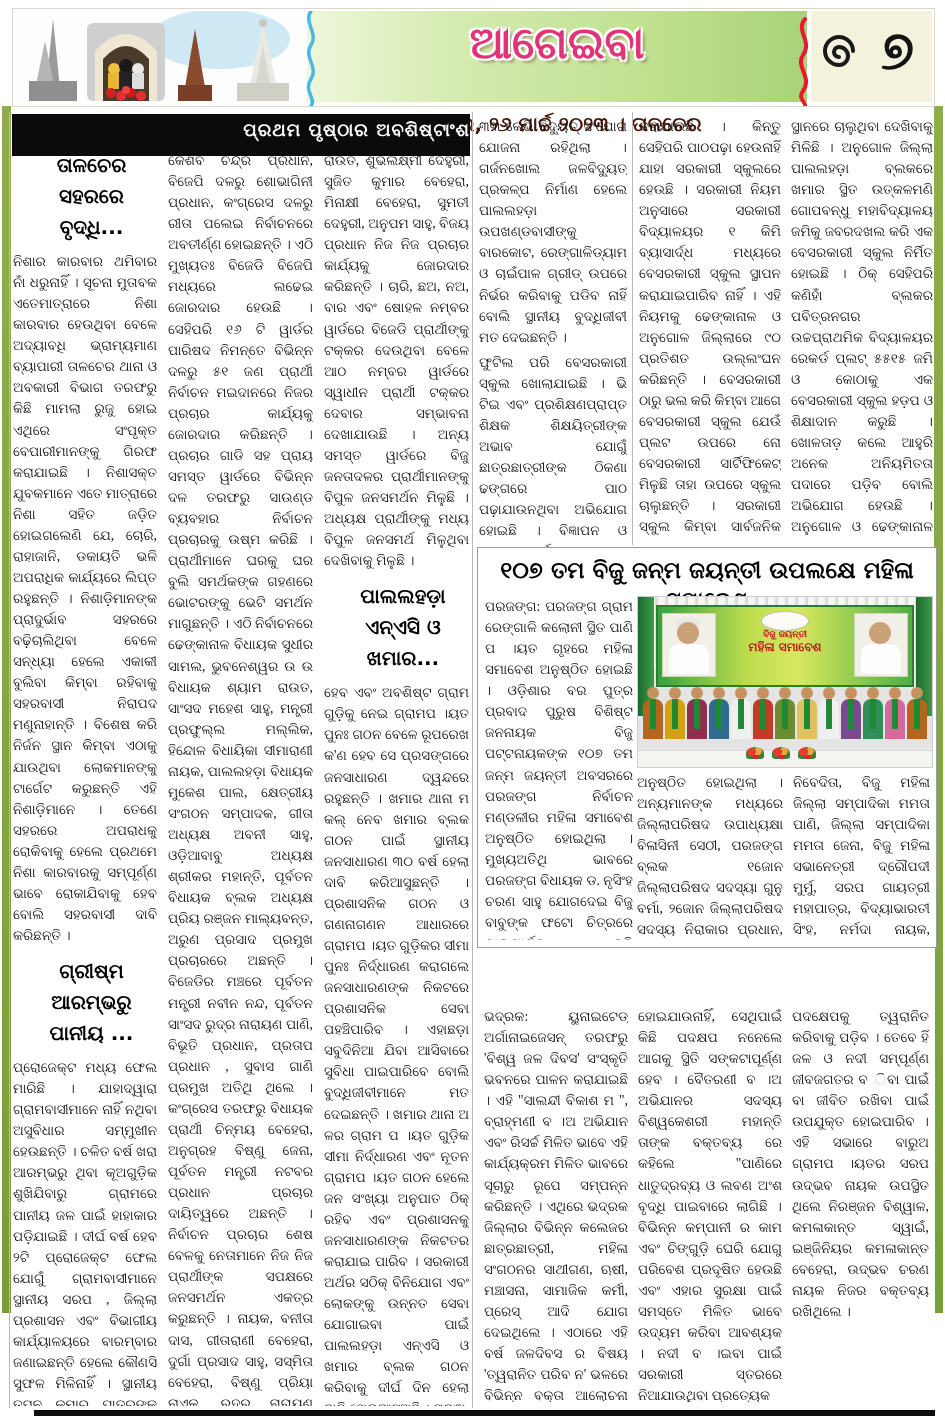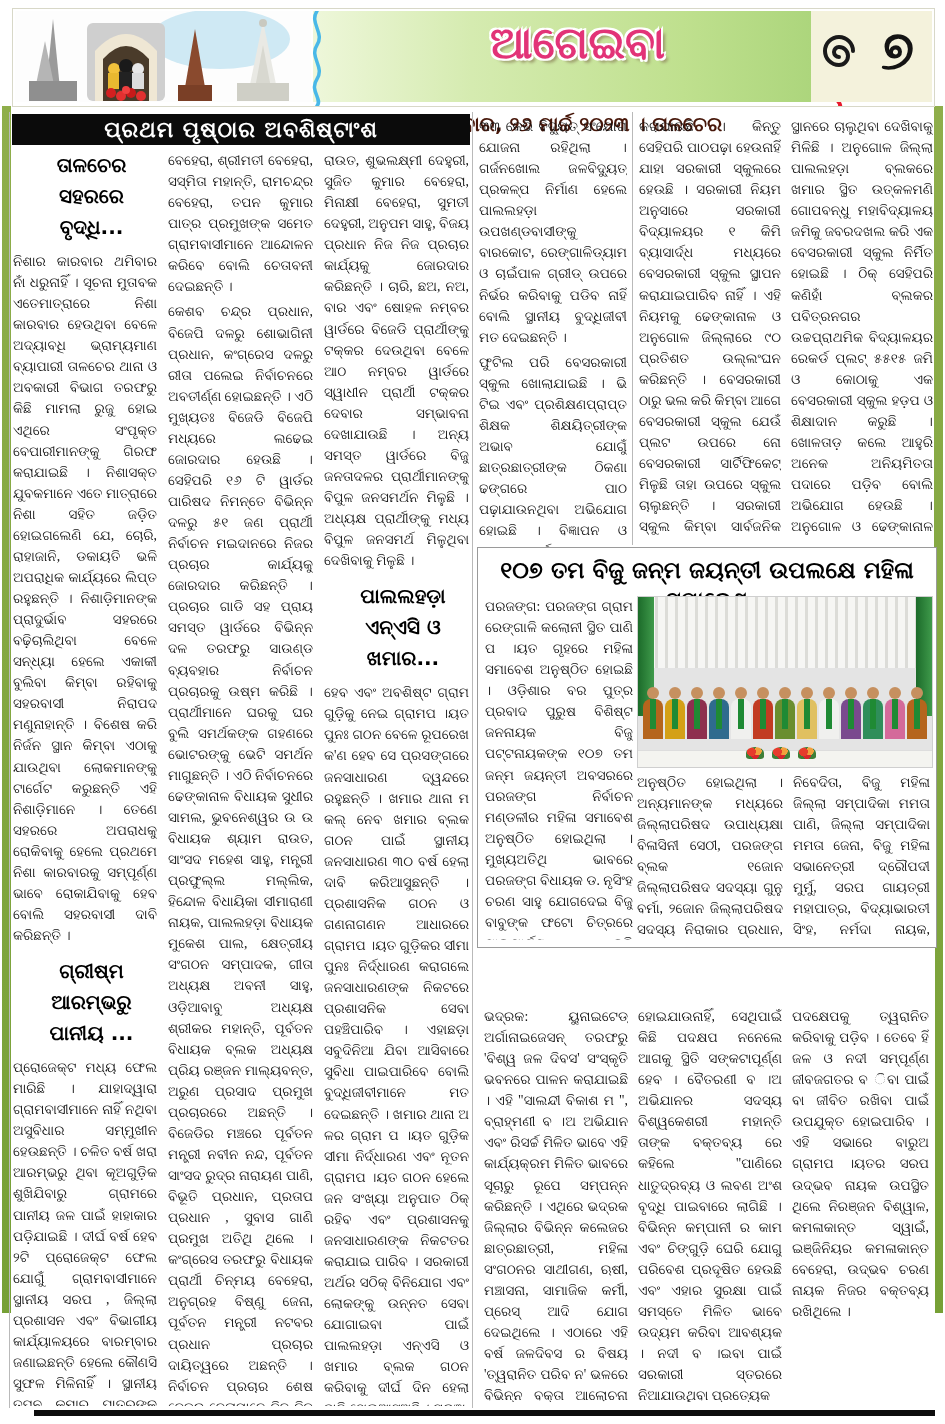--- a/index.html
+++ b/index.html
@@ -6,36 +6,36 @@
   .page{position:relative;width:945px;height:1424px;background:#ffffff;margin:0 auto;
         font-family:"Liberation Serif","DejaVu Serif",serif;overflow:hidden;}
   
   .sidebar{position:absolute;width:9px;top:106px;height:1207px;}
   .sidebar.left{left:2px;background:linear-gradient(#8fae4b,#76a036);}
   .sidebar.right{left:934px;background:linear-gradient(#8fae4b,#76a036);}
   
   .header{position:absolute;left:12px;top:8px;width:921px;height:97px;background:#fff;
           border:1px solid #d8d8c8;}
   .collage{position:absolute;left:2px;top:2px;width:296px;height:91px;overflow:hidden;background:#fdfdfd;}
-  .mast-panel{position:absolute;left:300px;top:2px;width:500px;height:91px;
-      background:linear-gradient(90deg,#eef7da 0%,#d5ebb0 30%,#bfe08e 70%,#a8d378 100%);padding-left:29px;}
+  .mast-panel{position:absolute;left:294px;top:2px;width:500px;height:91px;
+      background:linear-gradient(90deg,#eef7da 0%,#d5ebb0 30%,#bfe08e 70%,#a8d378 100%);}
   .mast-title{position:absolute;left:0;right:0;top:6px;text-align:center;
       font-family:"DejaVu Sans",sans-serif;font-weight:bold;font-size:44px;color:#e23377;
       text-shadow:-2px -2px 0 #fff,2px -2px 0 #fff,-2px 2px 0 #fff,2px 2px 0 #fff,4px 4px 3px #9b9b6b;}
   .dateline{position:absolute;left:0;right:0;top:60px;text-align:center;
       font-family:"DejaVu Sans",sans-serif;font-weight:bold;font-size:20px;color:#47170a;margin-top:41px;}
   .pagenum-panel{position:absolute;left:798px;top:2px;width:121px;height:91px;background:#f4f2dc;}
   .pagenum{position:absolute;right:18px;top:8px;font-family:"DejaVu Sans",sans-serif;
       font-weight:bold;font-size:54px;color:#141414;}
   .squiggle{position:absolute;top:0;height:95px;}
   
   .vrule{position:absolute;width:1px;background:#b9b9b9;}
-  .black-banner{position:absolute;left:12px;top:114px;width:458px;height:31px;background:#0b0b0b;
-      color:#fff;text-align:center;font-family:"DejaVu Sans",sans-serif;font-weight:bold;
-      font-size:22px;line-height:31px;letter-spacing:1px;}
+  .black-banner{position:absolute;left:12px;top:114px;width:458px;height:42px;background:#0b0b0b;
+      color:#fff;text-align:right;font-family:"DejaVu Sans",sans-serif;font-weight:bold;
+      font-size:18px;line-height:31px;letter-spacing:1px;}
   .col{position:absolute;overflow:hidden;text-align:justify;color:#121212;
        font-size:13.6px;line-height:1.55;}
   .col p{margin:0 0 4px 0;text-indent:0;}
   .inhead{font-family:"DejaVu Sans",sans-serif;font-weight:bold;text-align:center;
       font-size:20px;line-height:1.55;margin:10px 0 8px 13px;color:#000;}
   .boxhead{font-family:"DejaVu Sans",sans-serif;font-weight:bold;text-align:center;color:#000;}
   .box1{position:absolute;left:477px;top:547px;width:458px;height:399px;border:1px solid #9a9a9a;background:#fff;}
   .box2{position:absolute;left:477px;top:947px;width:458px;height:463px;border-top:1px solid #9a9a9a;background:#fff;}
   .bottom-rule{position:absolute;left:34px;top:1410px;width:901px;height:6px;background:#0d0d0d;}
   
@@ -140,21 +140,20 @@
   <div class="black-banner">ପ୍ରଥମ ପୃଷ୍ଠାର ଅବଶିଷ୍ଟାଂଶ</div>
 
   <div class="col" style="left:13px;top:150px;width:144px;height:1256px">
     <div class="inhead" style="margin-top:0">ତାଳଚେର ସହରରେ ବୃଦ୍ଧି...</div>
     <p>ନିଶାର କାରବାର ଥମିବାର ନାଁ ଧରୁନାହିଁ । ସୂଚନା ମୁତାବକ ଏତେମାତ୍ରାରେ ନିଶା କାରବାର ହେଉଥିବା ବେଳେ ଅଦ୍ୟାବଧି ଭ୍ରାମ୍ୟମାଣ ବ୍ୟାପାରୀ ତାଳଚେର ଥାନା ଓ ଅବକାରୀ ବିଭାଗ ତରଫରୁ କିଛି ମାମଲା ରୁଜୁ ହୋଇ ଏଥିରେ ସଂପୃକ୍ତ ବେପାରୀମାନଙ୍କୁ ଗିରଫ କରାଯାଇଛି । ନିଶାସକ୍ତ ଯୁବକମାନେ ଏତେ ମାତ୍ରାରେ ନିଶା ସହିତ ଜଡ଼ିତ ହୋଇଗଲେଣି ଯେ, ଚୋରି, ରାହାଜାନି, ଡକାୟତି ଭଳି ଅପରାଧିକ କାର୍ଯ୍ୟରେ ଲିପ୍ତ ରହୁଛନ୍ତି । ନିଶାଡ଼ିମାନଙ୍କ ପ୍ରାଦୁର୍ଭାବ ସହରରେ ବଢ଼ିଚାଲିଥିବା ବେଳେ ସନ୍ଧ୍ୟା ହେଲେ ଏକାକୀ ବୁଲିବା କିମ୍ବା ରହିବାକୁ ସହରବାସୀ ନିରାପଦ ମଣୁନାହାନ୍ତି । ବିଶେଷ କରି ନିର୍ଜନ ସ୍ଥାନ କିମ୍ବା ଏଠାକୁ ଯାଉଥିବା ଲୋକମାନଙ୍କୁ ଟାର୍ଗେଟ କରୁଛନ୍ତି ଏହି ନିଶାଡ଼ିମାନେ । ତେଣେ ସହରରେ ଅପରାଧକୁ ରୋକିବାକୁ ହେଲେ ପ୍ରଥମେ ନିଶା କାରବାରକୁ ସମ୍ପୂର୍ଣ୍ଣ ଭାବେ ରୋକାଯିବାକୁ ହେବ ବୋଲି ସହରବାସୀ ଦାବି କରିଛନ୍ତି ।</p>
     <div class="inhead">ଗ୍ରୀଷ୍ମ ଆରମ୍ଭରୁ ପାନୀୟ ...</div>
     <p>ପ୍ରୋଜେକ୍ଟ ମଧ୍ୟ ଫେଲ ମାରିଛି । ଯାହାଦ୍ୱାରା ଗ୍ରାମବାସୀମାନେ ନାହିଁ ନଥିବା ଅସୁବିଧାର ସମ୍ମୁଖୀନ ହେଉଛନ୍ତି । ଚଳିତ ବର୍ଷ ଖରା ଆରମ୍ଭରୁ ଥିବା କୂଅଗୁଡ଼ିକ ଶୁଖିଯିବାରୁ ଗ୍ରାମରେ ପାନୀୟ ଜଳ ପାଇଁ ହାହାକାର ପଡ଼ିଯାଇଛି । ଦୀର୍ଘ ବର୍ଷ ହେବ ୨ଟି ପ୍ରୋଜେକ୍ଟ ଫେଲ ଯୋଗୁଁ ଗ୍ରାମବାସୀମାନେ ସ୍ଥାନୀୟ ସରପ , ଜିଲ୍ଲା ପ୍ରଶାସନ ଏବଂ ବିଭାଗୀୟ କାର୍ଯ୍ୟାଳୟରେ ବାରମ୍ବାର ଜଣାଇଛନ୍ତି ହେଲେ କୌଣସି ସୁଫଳ ମିଳିନାହିଁ । ସ୍ଥାନୀୟ ତପନ କୁମାର ପାତ୍ରଙ୍କୁ ଯୋଗାଯୋଗ କରାଯିବାରେ ଉପରିସ୍ଥ ଅଧିକାରୀମାନଙ୍କୁ ଜଣାଯାଇଛି ବୋଲି କହିଛନ୍ତି । ତୁରନ୍ତ ଏହାର ସମାଧାନ କରାଯିବା ସହ ଦୁଇଟି ମଧ୍ୟରୁ ଗୋଟିଏ କାମଟି ସରିଯାଇଛି ଅନ୍ୟ କାର୍ଯ୍ୟଟି ତୁରନ୍ତ କରାଯିବ ବୋଲି ବିଭାଗର ନିର୍ବାହୀ ଅଧିକାରୀ ପ୍ରତିଶ୍ରୁତି ଦେଇଥିଲେ । କହିଛନ୍ତି ନିର୍ବାହୀ ଦାବି ପୂରଣ ନହେଲେ ବନିତା ।</p>
   </div>
 
   <div class="col" style="left:168px;top:150px;width:145px;height:1256px">
-    <p>ବେହେରା, ଶ୍ରୀମତୀ ବେହେରା, ସସ୍ମିତା ମହାନ୍ତି, ରାମଚନ୍ଦ୍ର ବେହେରା, ତପନ କୁମାର ପାତ୍ର ପ୍ରମୁଖଙ୍କ ସମେତ ଗ୍ରାମବାସୀମାନେ ଆନ୍ଦୋଳନ କରିବେ ବୋଲି ଚେତାବନୀ ଦେଇଛନ୍ତି ।</p>
     <p>କେଶବ ଚନ୍ଦ୍ର ପ୍ରଧାନ, ବିଜେପି ଦଳରୁ ଶୋଭାଗିନୀ ପ୍ରଧାନ, କଂଗ୍ରେସ ଦଳରୁ ରୀତା ପଲେଇ ନିର୍ବାଚନରେ ଅବତୀର୍ଣ୍ଣ ହୋଇଛନ୍ତି । ଏଠି ମୁଖ୍ୟତଃ ବିଜେଡି ବିଜେପି ମଧ୍ୟରେ ଲଢେଇ ଜୋରଦାର ହେଉଛି । ସେହିପରି ୧୬ ଟି ୱାର୍ଡର ପାରିଷଦ ନିମନ୍ତେ ବିଭିନ୍ନ ଦଳରୁ ୫୧ ଜଣ ପ୍ରାର୍ଥୀ ନିର୍ବାଚନ ମଇଦାନରେ ନିଜର ପ୍ରଚାର କାର୍ଯ୍ୟକୁ ଜୋରଦାର କରିଛନ୍ତି । ପ୍ରଚାର ଗାଡି ସହ ପ୍ରାୟ ସମସ୍ତ ୱାର୍ଡରେ ବିଭିନ୍ନ ଦଳ ତରଫରୁ ସାଉଣ୍ଡ ବ୍ୟବହାର ନିର୍ବାଚନ ପ୍ରଚାରକୁ ଉଷ୍ମ କରିଛି । ପ୍ରାର୍ଥୀମାନେ ଘରକୁ ଘର ବୁଲି ସମର୍ଥକଙ୍କ ଗହଣରେ ଭୋଟରଙ୍କୁ ଭେଟି ସମର୍ଥନ ମାଗୁଛନ୍ତି । ଏଠି ନିର୍ବାଚନରେ ଢେଙ୍କାନାଳ ବିଧାୟକ ସୁଧୀର ସାମଲ, ଭୁବନେଶ୍ୱର ଉ ଉ ବିଧାୟକ ଶ୍ୟାମ ରାଉତ, ସାଂସଦ ମହେଶ ସାହୁ, ମନ୍ତ୍ରୀ ପ୍ରଫୁଲ୍ଲ ମଲ୍ଲିକ, ହିନ୍ଦୋଳ ବିଧାୟିକା ସୀମାରାଣୀ ନାୟକ, ପାଲଲହଡ଼ା ବିଧାୟକ ମୁକେଶ ପାଲ, କ୍ଷେତ୍ରୀୟ ସଂଗଠନ ସମ୍ପାଦକ, ଗୀତା ଅଧ୍ୟକ୍ଷ ଅବନୀ ସାହୁ, ଓଡ଼ିଆବାବୁ ଅଧ୍ୟକ୍ଷ ଶ୍ରୀକର ମହାନ୍ତି, ପୂର୍ବତନ ବିଧାୟକ ବ୍ଲକ ଅଧ୍ୟକ୍ଷ ପ୍ରିୟ ରଞ୍ଜନ ମାଲ୍ୟବନ୍ତ, ଅରୁଣ ପ୍ରସାଦ ପ୍ରମୁଖ ପ୍ରଚାରରେ ଅଛନ୍ତି । ବିଜେଡିର ମଞ୍ଚରେ ପୂର୍ବତନ ମନ୍ତ୍ରୀ ନବୀନ ନନ୍ଦ, ପୂର୍ବତନ ସାଂସଦ ରୁଦ୍ର ନାରାୟଣ ପାଣି, ବିଭୂତି ପ୍ରଧାନ, ପ୍ରତାପ ପ୍ରଧାନ , ସୁବାସ ଗାଣି ପ୍ରମୁଖ ଅତିଥି ଥିଲେ । କଂଗ୍ରେସ ତରଫରୁ ବିଧାୟକ ପ୍ରାର୍ଥୀ ଚିନ୍ମୟ ବେହେରା, ଅନୁଗ୍ରହ ବିଷ୍ଣୁ ଜେନା, ପୂର୍ବତନ ମନ୍ତ୍ରୀ ନଟବର ପ୍ରଧାନ ପ୍ରଚାର ଦାୟିତ୍ୱରେ ଅଛନ୍ତି । ନିର୍ବାଚନ ପ୍ରଚାର ଶେଷ ବେଳକୁ ନେତାମାନେ ନିଜ ନିଜ ପ୍ରାର୍ଥୀଙ୍କ ସପକ୍ଷରେ ଜନସମର୍ଥନ ଏକତ୍ର କରୁଛନ୍ତି । ନାୟକ, ବନୀତା ଦାସ, ଗୀତାରାଣୀ ବେହେରା, ଦୁର୍ଗା ପ୍ରସାଦ ସାହୁ, ସସ୍ମିତା ବେହେରା, ବିଷ୍ଣୁ ପ୍ରିୟା ନାଏକ, ରୁଦ୍ର ନାରାୟଣ ପ୍ରସାଦ ଦାସ, ପ୍ରତାପ ପ୍ରଧାନ, ପ୍ରତିଭା</p>
   </div>
 
   <div class="col" style="left:324px;top:150px;width:145px;height:1256px">
     <p>ରାଉତ, ଶୁଭଲକ୍ଷ୍ମୀ ଦେହୁରୀ, ସୁଜିତ କୁମାର ବେହେରା, ମିନାକ୍ଷୀ ବେହେରା, ସୁମତୀ ଦେହୁରୀ, ଅନୁପମ ସାହୁ, ବିଜୟ ପ୍ରଧାନ ନିଜ ନିଜ ପ୍ରଚାର କାର୍ଯ୍ୟକୁ ଜୋରଦାର କରିଛନ୍ତି । ଚାରି, ଛଅ, ନଅ, ବାର ଏବଂ ଷୋହଳ ନମ୍ବର ୱାର୍ଡରେ ବିଜେଡି ପ୍ରାର୍ଥୀଙ୍କୁ ଟକ୍କର ଦେଉଥିବା ବେଳେ ଆଠ ନମ୍ବର ୱାର୍ଡରେ ସ୍ୱାଧୀନ ପ୍ରାର୍ଥୀ ଟକ୍କର ଦେବାର ସମ୍ଭାବନା ଦେଖାଯାଉଛି । ଅନ୍ୟ ସମସ୍ତ ୱାର୍ଡରେ ବିଜୁ ଜନତାଦଳର ପ୍ରାର୍ଥୀମାନଙ୍କୁ ବିପୁଳ ଜନସମର୍ଥନ ମିଳୁଛି । ଅଧ୍ୟକ୍ଷ ପ୍ରାର୍ଥୀଙ୍କୁ ମଧ୍ୟ ବିପୁଳ ଜନସମର୍ଥ ମିଳୁଥିବା ଦେଖିବାକୁ ମିଳୁଛି ।</p>
     <div class="inhead">ପାଲଲହଡ଼ା ଏନ୍‌ଏସି ଓ ଖମାର...</div>
     <p>ହେବ ଏବଂ ଅବଶିଷ୍ଟ ଗ୍ରାମ ଗୁଡ଼ିକୁ ନେଇ ଗ୍ରାମପ ।ୟତ ପୁନଃ ଗଠନ ବେଳେ ରୂପରେଖ କ'ଣ ହେବ ସେ ପ୍ରସଙ୍ଗରେ ଜନସାଧାରଣ ଦ୍ୱନ୍ଦରେ ରହୁଛନ୍ତି । ଖମାର ଥାନା ମ କଲ୍ ନେବ ଖମାର ବ୍ଲକ ଗଠନ ପାଇଁ ସ୍ଥାନୀୟ ଜନସାଧାରଣ ୩୦ ବର୍ଷ ହେଲା ଦାବି କରିଆସୁଛନ୍ତି । ପ୍ରଶାସନିକ ଗଠନ ଓ ଗଣନାଗଣନ ଆଧାରରେ ଗ୍ରାମପ ।ୟତ ଗୁଡ଼ିକର ସୀମା ପୁନଃ ନିର୍ଦ୍ଧାରଣ କରାଗଲେ ଜନସାଧାରଣଙ୍କ ନିକଟରେ ପ୍ରଶାସନିକ ସେବା ପହଞ୍ଚିପାରିବ । ଏହାଛଡ଼ା ସବୁଦିନିଆ ଯିବା ଆସିବାରେ ସୁବିଧା ପାଇପାରିବେ ବୋଲି ବୁଦ୍ଧିଜୀବୀମାନେ ମତ ଦେଇଛନ୍ତି । ଖମାର ଥାନା ଅ ଳର ଗ୍ରାମ ପ ।ୟତ ଗୁଡ଼ିକ ସୀମା ନିର୍ଦ୍ଧାରଣ ଏବଂ ନୂତନ ଗ୍ରାମପ ।ୟତ ଗଠନ ହେଲେ ଜନ ସଂଖ୍ୟା ଅନୁପାତ ଠିକ୍ ରହିବ ଏବଂ ପ୍ରଶାସନକୁ ଜନସାଧାରଣଙ୍କ ନିକଟତର କରାଯାଇ ପାରିବ । ସରକାରୀ ଅର୍ଥର ସଠିକ୍ ବିନିଯୋଗ ଏବଂ ଲୋକଙ୍କୁ ଉନ୍ନତ ସେବା ଯୋଗାଇବା ପାଇଁ ପାଲଲହଡ଼ା ଏନ୍‌ଏସି ଓ ଖମାର ବ୍ଲକ ଗଠନ କରିବାକୁ ଦୀର୍ଘ ଦିନ ହେଲା ଦାବି ହୋଇଆସୁଅଛି । ପ୍ରଜ୍ଞା, ପ୍ରତିନିଧି ଓ ପ୍ରଶାସନ ଏଥିପ୍ରତି ଦୃଷ୍ଟି ଦେବାକୁ ଦାବି ହୋଇଛି ।</p>
 
   </div>
 
@@ -173,20 +172,36 @@
   <div class="box1">
     <div class="boxhead" style="margin:8px 6px 4px 6px;font-size:23px;line-height:1.3">୧୦୭ ତମ ବିଜୁ ଜନ୍ମ ଜୟନ୍ତୀ ଉପଲକ୍ଷେ ମହିଳା ସମାବେଶ</div>
     <div class="col" style="left:7px;top:48px;width:148px;height:344px">
       <p>ପରଜଙ୍ଗ: ପରଜଙ୍ଗ ଗ୍ରାମ ରେଙ୍ଗାଳି କଲୋନୀ ସ୍ଥିତ ପାଣି ପ ।ୟତ ଗୃହରେ ମହିଳା ସମାବେଶ ଅନୁଷ୍ଠିତ ହୋଇଛି । ଓଡ଼ିଶାର ବର ପୁତ୍ର ପ୍ରବାଦ ପୁରୁଷ ବିଶିଷ୍ଟ ଜନନାୟକ ବିଜୁ ପଟ୍ଟନାୟକଙ୍କ ୧୦୭ ତମ ଜନ୍ମ ଜୟନ୍ତୀ ଅବସରରେ ପରଜଙ୍ଗ ନିର୍ବାଚନ ମଣ୍ଡଳୀର ମହିଳା ସମାବେଶ ଅନୁଷ୍ଠିତ ହୋଇଥିଲା । ମୁଖ୍ୟଅତିଥି ଭାବରେ ପରଜଙ୍ଗ ବିଧାୟକ ଡ. ନୃସିଂହ ଚରଣ ସାହୁ ଯୋଗଦେଇ ବିଜୁ ବାବୁଙ୍କ ଫଟୋ ଚିତ୍ରରେ ମାଲ୍ୟାର୍ପଣ କରି ଶ୍ରଦ୍ଧାଞ୍ଜଳି ଜ୍ଞାପନ କରିଥିଲେ । ପରଜଙ୍ଗ ବ୍ଲକ ବିଜୁ ଜନତା ଦଳ ସଭାପତି କୃଷ୍ଣଚନ୍ଦ୍ର ମହାନ୍ତିଙ୍କ ଅଧ୍ୟକ୍ଷତାରେ ଏହି ସମାବେଶ</p>
     </div>
 
     <div class="photo" style="left:159px;top:48px">
       <div class="pleats"></div>
       <div class="drape l"></div>
       <div class="drape r"></div>
+      <div class="pbanner">
+        <div class="conch"></div>
+        <div class="portrait" style="left:4px">
+          <div class="hair"></div>
+            <div class="face"></div>
+            <div class="bodyw"></div>
+        </div>
+        <div class="portrait" style="right:4px">
+          <div class="face"></div>
+            <div class="bodyw"></div>
+        </div>
+        <div class="pbanner-text">
+          <div style="font-size:9px;margin-top:16px">ବିଜୁ ଜୟନ୍ତୀ</div>
+          <div style="font-size:12px">ମହିଳା ସମାବେଶ</div>
+        </div>
+      </div>
       <div class="people">
           <div class="person">
             <div class="hd"></div>
             <div class="tr" style="background:#b5651d"></div>
             <div class="scarf"></div>
           </div>
           <div class="person">
             <div class="hd"></div>
             <div class="tr" style="background:#d4a017"></div>
             <div class="scarf"></div>

